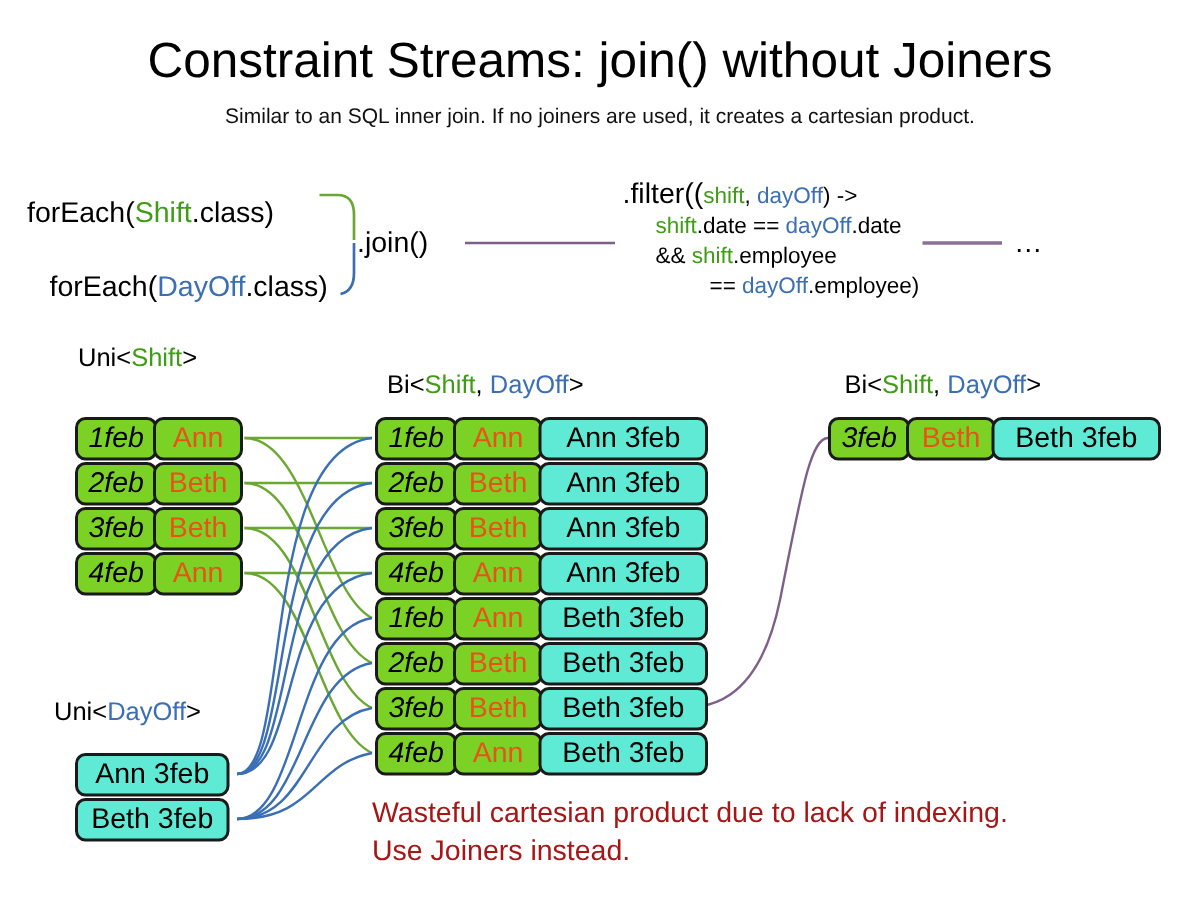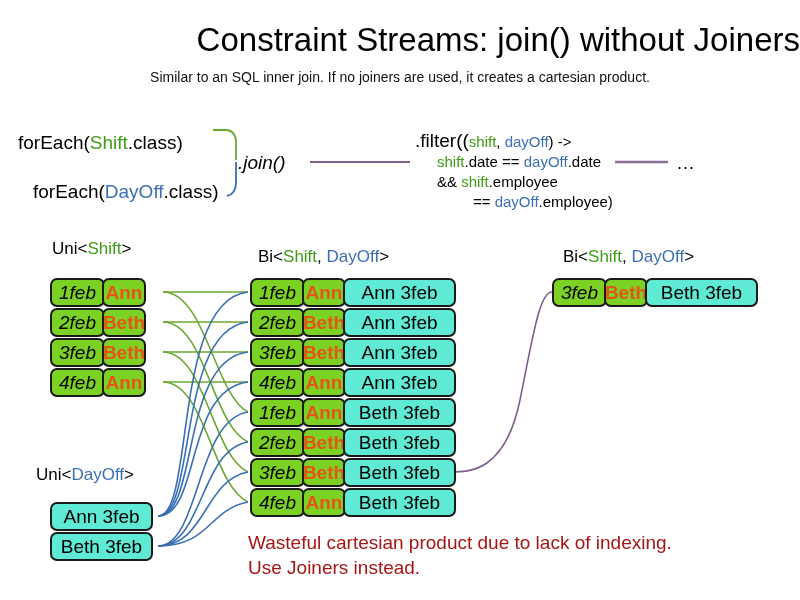--- a/index.html
+++ b/index.html
@@ -15,21 +15,21 @@
   }
   #stage { position: absolute; left:0; top:0; width:800px; height:600px; }
 
   #wires { position:absolute; left:0; top:0; width:800px; height:600px; pointer-events:none; }
 
   .abs { position: absolute; white-space: nowrap; }
 
   
   #title {
     left: 0; top: 20px; width: 800px;
-    text-align: right;
+    text-align: center;
     font-size: 33px;
     line-height: 40px;
     letter-spacing: 0px;
     color: #000;
   }
   #subtitle {
     left: 0; top: 68px; width: 800px;
     text-align: center;
     font-size: 14px;
     line-height: 18px;
@@ -39,31 +39,31 @@
   
   .code { font-size: 19px; line-height: 24px; }
   .code-sm { font-size: 15px; line-height: 20px; }
   .cls-shift { color: #3f9c15; }
   .cls-dayoff { color: #3b6fb5; }
   .var-shift { color: #3f9c15; }
   .var-dayoff { color: #3b6fb5; }
 
   #forEachShift  { left: 18px; top: 131px; }
   #forEachDayOff { left: 33px; top: 180px; }
-  #joinLabel     { left: 238px; top: 151px; font-style: italic; }
-
-  #filterBlock { left: 415px; top: 131px; }
+  #joinLabel     { left: 238px; top: 151px; }
+
+  #filterBlock { left: 415px; top: 120px; }
   #filterBlock .ln { display:block; }
   #filterBlock .i1 { padding-left: 22px; }
   #filterBlock .i2 { padding-left: 58px; text-align: right; }
   #ellipsis { left: 676px; top: 152px; font-size: 19px; letter-spacing: 2px; }
 
   
   .stream-head { font-size: 17px; line-height: 22px; }
-  #headUniShift   { left: 52px;  top: 238px; }
+  #headUniShift   { left: 52px;  top: 228px; }
   #headBi1        { left: 258px; top: 246px; }
   #headBi2        { left: 563px; top: 246px; }
   #headUniDayOff  { left: 36px;  top: 464px; }
 
   
   .row {
     position: absolute;
     display: flex;
     height: 29px;
     align-items: stretch;
@@ -82,21 +82,21 @@
   .cell.green { background: #7cd224; }
   .cell.blue  { background: #5eead4; }
   .cell.date  { color: #000000; }
   .cell.emp   { color: #e8531a; }
   .cell.pair  { color: #000000; }
 
   
   .row .cell + .cell { margin-left: -3px; }
 
   .w-date { width: 55px; font-style: italic; }
-  .w-emp  { width: 44px; font-weight: bold; }
+  .w-emp  { width: 60px; }
   .w-pair { width: 113px; }
   .w-solo { width: 103px; }
 
   
   #warning {
     left: 248px; top: 530px;
     font-size: 19px; line-height: 25px;
     color: #a61616;
   }
   #warning .ln { display:block; }

